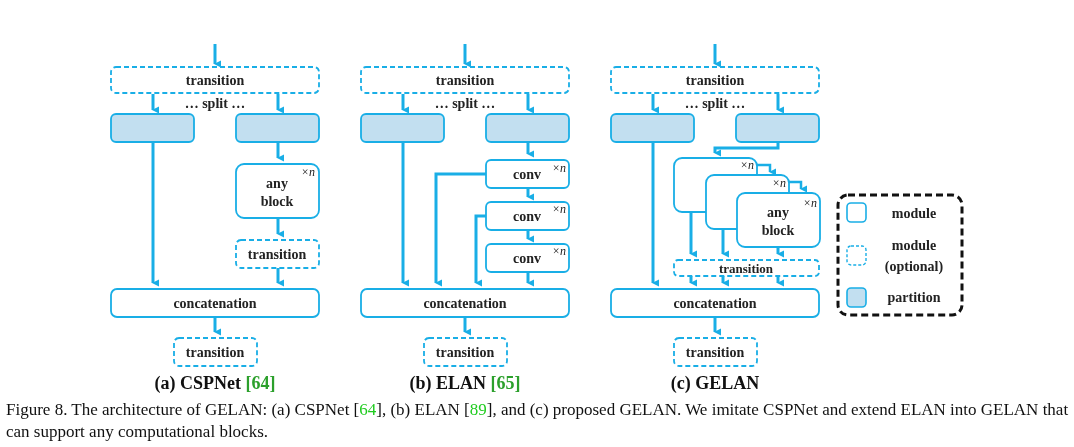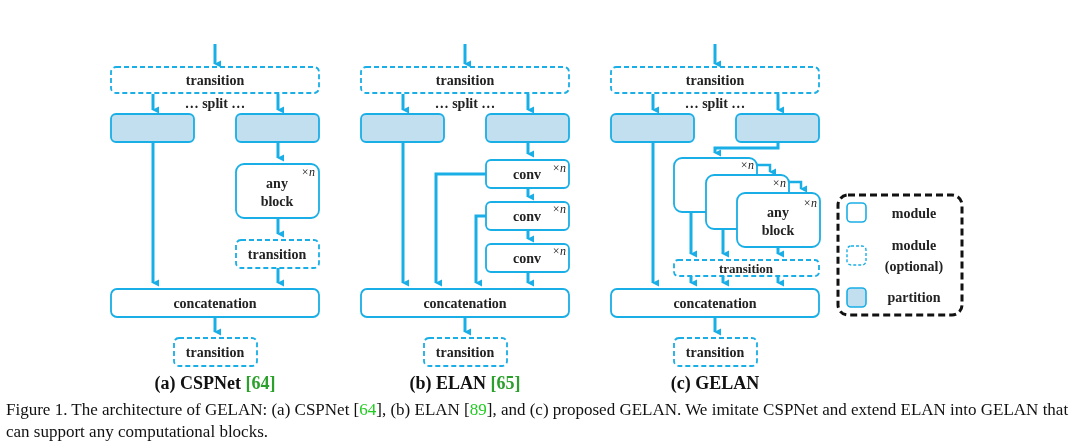--- a/index.html
+++ b/index.html
@@ -127,13 +127,13 @@
     <rect x="847" y="203" width="19" height="19" rx="4" fill="#fff" stroke="#19aee6" stroke-width="1.6"></rect>
     <text class="lbl" x="914" y="218" font-size="14" text-anchor="middle">module</text>
     <rect x="847" y="246" width="19" height="19" rx="4" fill="#fff" stroke="#19aee6" stroke-width="1.4" stroke-dasharray="3,2"></rect>
     <text class="lbl" x="914" y="250" font-size="14" text-anchor="middle">module</text>
     <text class="lbl" x="914" y="271" font-size="14" text-anchor="middle">(optional)</text>
     <rect x="847" y="288" width="19" height="19" rx="4" fill="#c2dff0" stroke="#19aee6" stroke-width="1.6"></rect>
     <text class="lbl" x="914" y="302" font-size="14" text-anchor="middle">partition</text>
   </g>
 </svg>
 
-<div class="caption"><span>Figure 1. The architecture of GELAN: (a) CSPNet [</span><span class="ref">64</span><span>], (b) ELAN [</span><span class="ref">89</span><span>], and (c) proposed GELAN. We imitate CSPNet and extend ELAN into GELAN that can support any computational blocks.</span></div>
+<div class="caption"><span>Figure 8. The architecture of GELAN: (a) CSPNet [</span><span class="ref">64</span><span>], (b) ELAN [</span><span class="ref">89</span><span>], and (c) proposed GELAN. We imitate CSPNet and extend ELAN into GELAN that can support any computational blocks.</span></div>
 
 </body></html>

